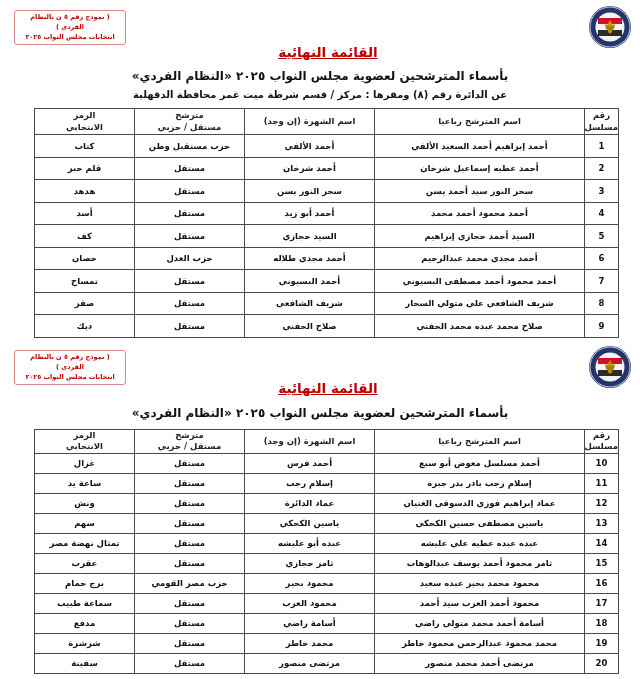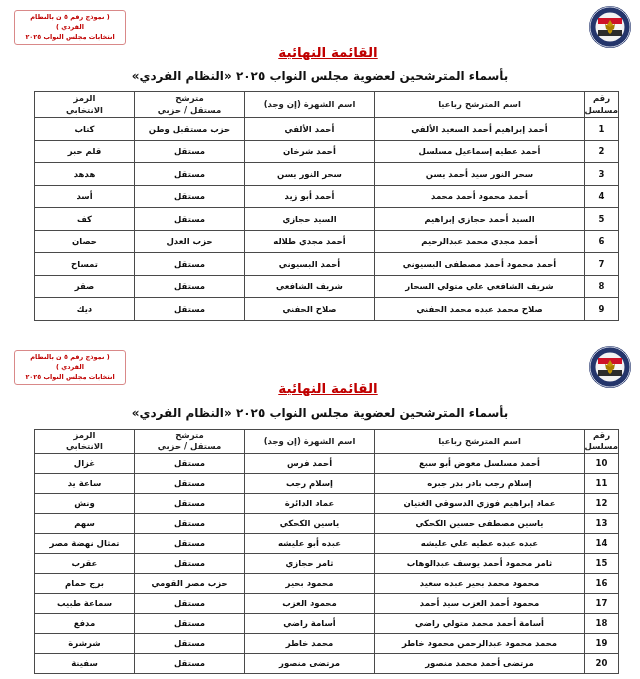--- a/index.html
+++ b/index.html
@@ -119,20 +119,21 @@
       <rect x="10" y="19" width="24" height="6" fill="#f7f7f7"></rect>
       <rect x="10" y="25" width="24" height="6" fill="#2b2b2b"></rect>
       <path d="M22 15 L25 20 L24 27 L22 29 L20 27 L19 20 Z" fill="#c09300"></path>
       <path d="M17 19 L22 22 L27 19 L26 24 L22 26 L18 24 Z" fill="#a57c00"></path>
     </svg>
   </div>
 
   <div class="titles">
     <div class="red-title"><span>القائمة النهائية</span></div>
     <div class="main-title">بأسماء المترشحين لعضوية مجلس النواب ٢٠٢٥ «النظام الفردي»</div>
+    <div class="sub-title">عن الدائرة رقم (٨)   ومقرها : مركز / قسم شرطة  ميت غمر    محافظة  الدقهلية</div>
   </div>
 
   <table class="cand">
     <thead>
       <tr>
         <th class="col-serial">
           <div>رقم</div>
             <div>مسلسل</div>
         </th>
         <th class="col-name">
@@ -154,21 +155,21 @@
     <tbody id="tbody-page1">
         <tr>
           <td class="col-serial">1</td>
           <td class="col-name">أحمد إبراهيم أحمد السعيد الألفي</td>
           <td class="col-nickname">أحمد الألفي</td>
           <td class="col-party">حزب مستقبل وطن</td>
           <td class="col-symbol">كتاب</td>
         </tr>
         <tr>
           <td class="col-serial">2</td>
-          <td class="col-name">أحمد عطيه إسماعيل مسلسل</td>
+          <td class="col-name">أحمد عطيه إسماعيل شرخان</td>
           <td class="col-nickname">أحمد شرخان</td>
           <td class="col-party">مستقل</td>
           <td class="col-symbol">قلم حبر</td>
         </tr>
         <tr>
           <td class="col-serial">3</td>
           <td class="col-name">سحر النور سيد أحمد يسن</td>
           <td class="col-nickname">سحر النور يسن</td>
           <td class="col-party">مستقل</td>
           <td class="col-symbol">هدهد</td>

